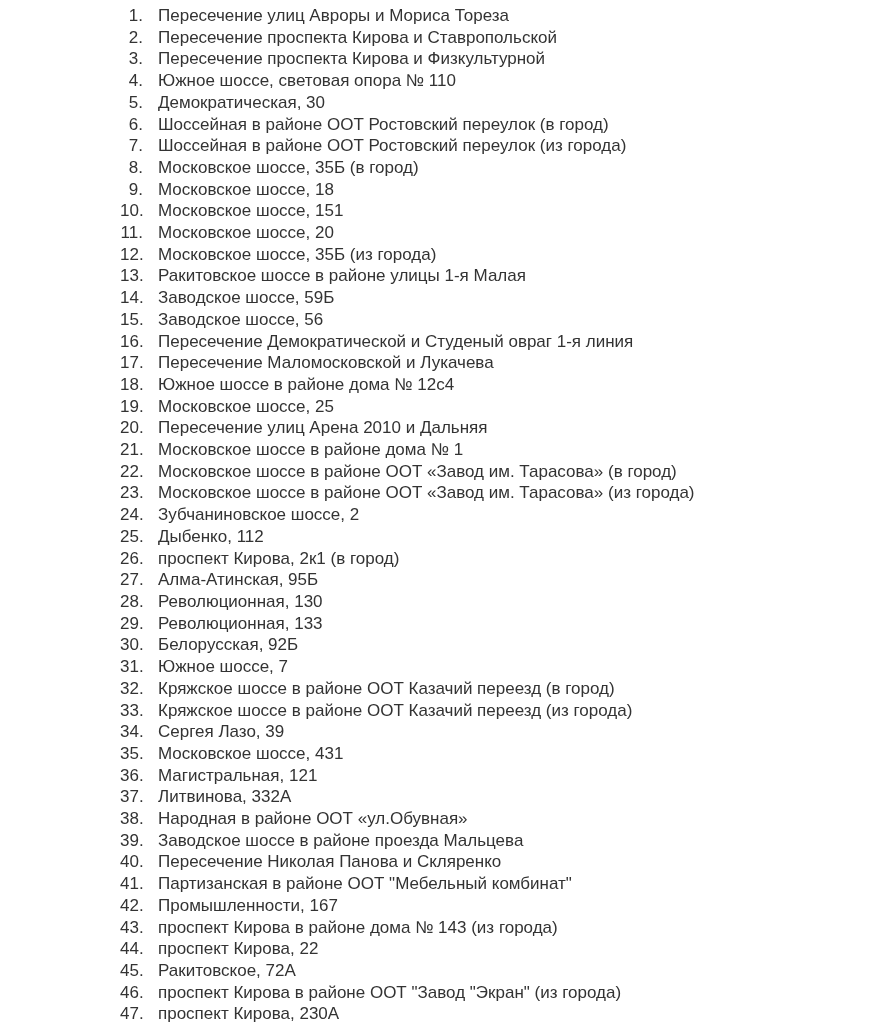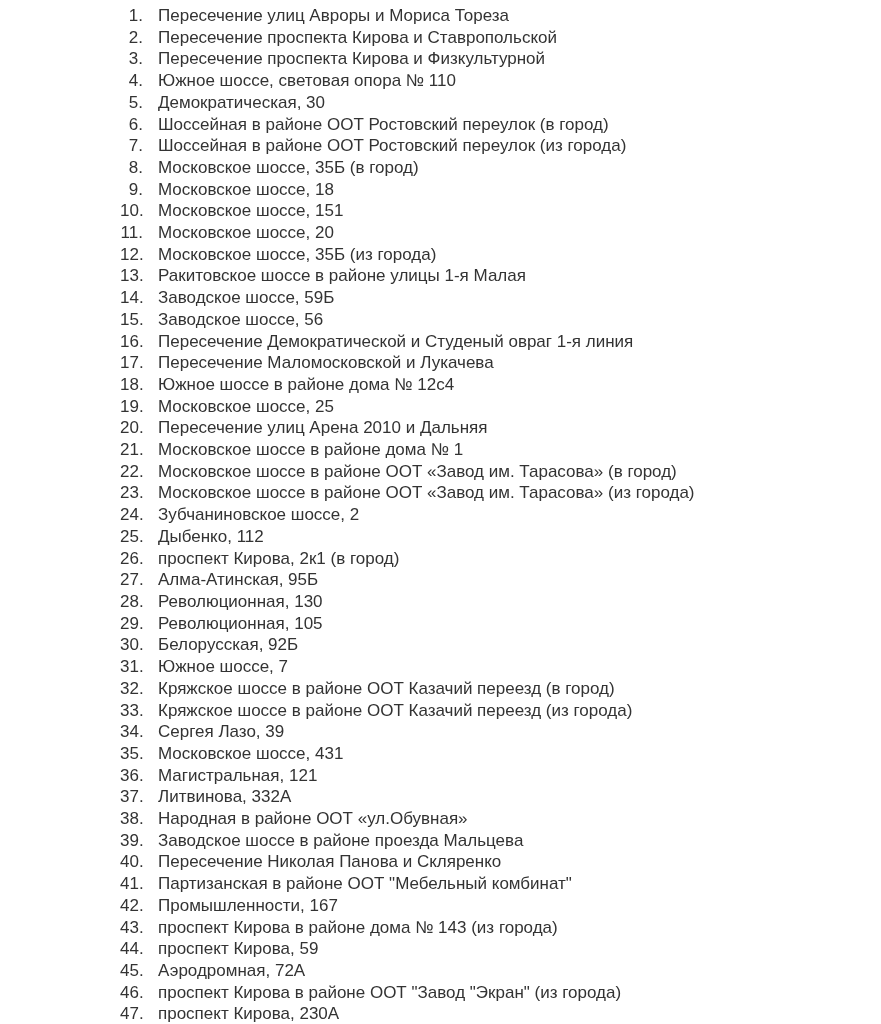--- a/index.html
+++ b/index.html
@@ -66,33 +66,33 @@
       <li>Московское шоссе, 25</li>
       <li>Пересечение улиц Арена 2010 и Дальняя</li>
       <li>Московское шоссе в районе дома № 1</li>
       <li>Московское шоссе в районе ООТ «Завод им. Тарасова» (в город)</li>
       <li>Московское шоссе в районе ООТ «Завод им. Тарасова» (из города)</li>
       <li>Зубчаниновское шоссе, 2</li>
       <li>Дыбенко, 112</li>
       <li>проспект Кирова, 2к1 (в город)</li>
       <li>Алма-Атинская, 95Б</li>
       <li>Революционная, 130</li>
-      <li>Революционная, 105</li>
+      <li>Революционная, 133</li>
       <li>Белорусская, 92Б</li>
       <li>Южное шоссе, 7</li>
       <li>Кряжское шоссе в районе ООТ Казачий переезд (в город)</li>
       <li>Кряжское шоссе в районе ООТ Казачий переезд (из города)</li>
       <li>Сергея Лазо, 39</li>
       <li>Московское шоссе, 431</li>
       <li>Магистральная, 121</li>
       <li>Литвинова, 332А</li>
       <li>Народная в районе ООТ «ул.Обувная»</li>
       <li>Заводское шоссе в районе проезда Мальцева</li>
       <li>Пересечение Николая Панова и Скляренко</li>
       <li>Партизанская в районе ООТ "Мебельный комбинат"</li>
       <li>Промышленности, 167</li>
       <li>проспект Кирова в районе дома № 143 (из города)</li>
-      <li>проспект Кирова, 59</li>
-      <li>Аэродромная, 72А</li>
+      <li>проспект Кирова, 22</li>
+      <li>Ракитовское, 72А</li>
       <li>проспект Кирова в районе ООТ "Завод "Экран" (из города)</li>
       <li>проспект Кирова, 230А</li>
     </ol>
 </div>
 
 </body></html>

